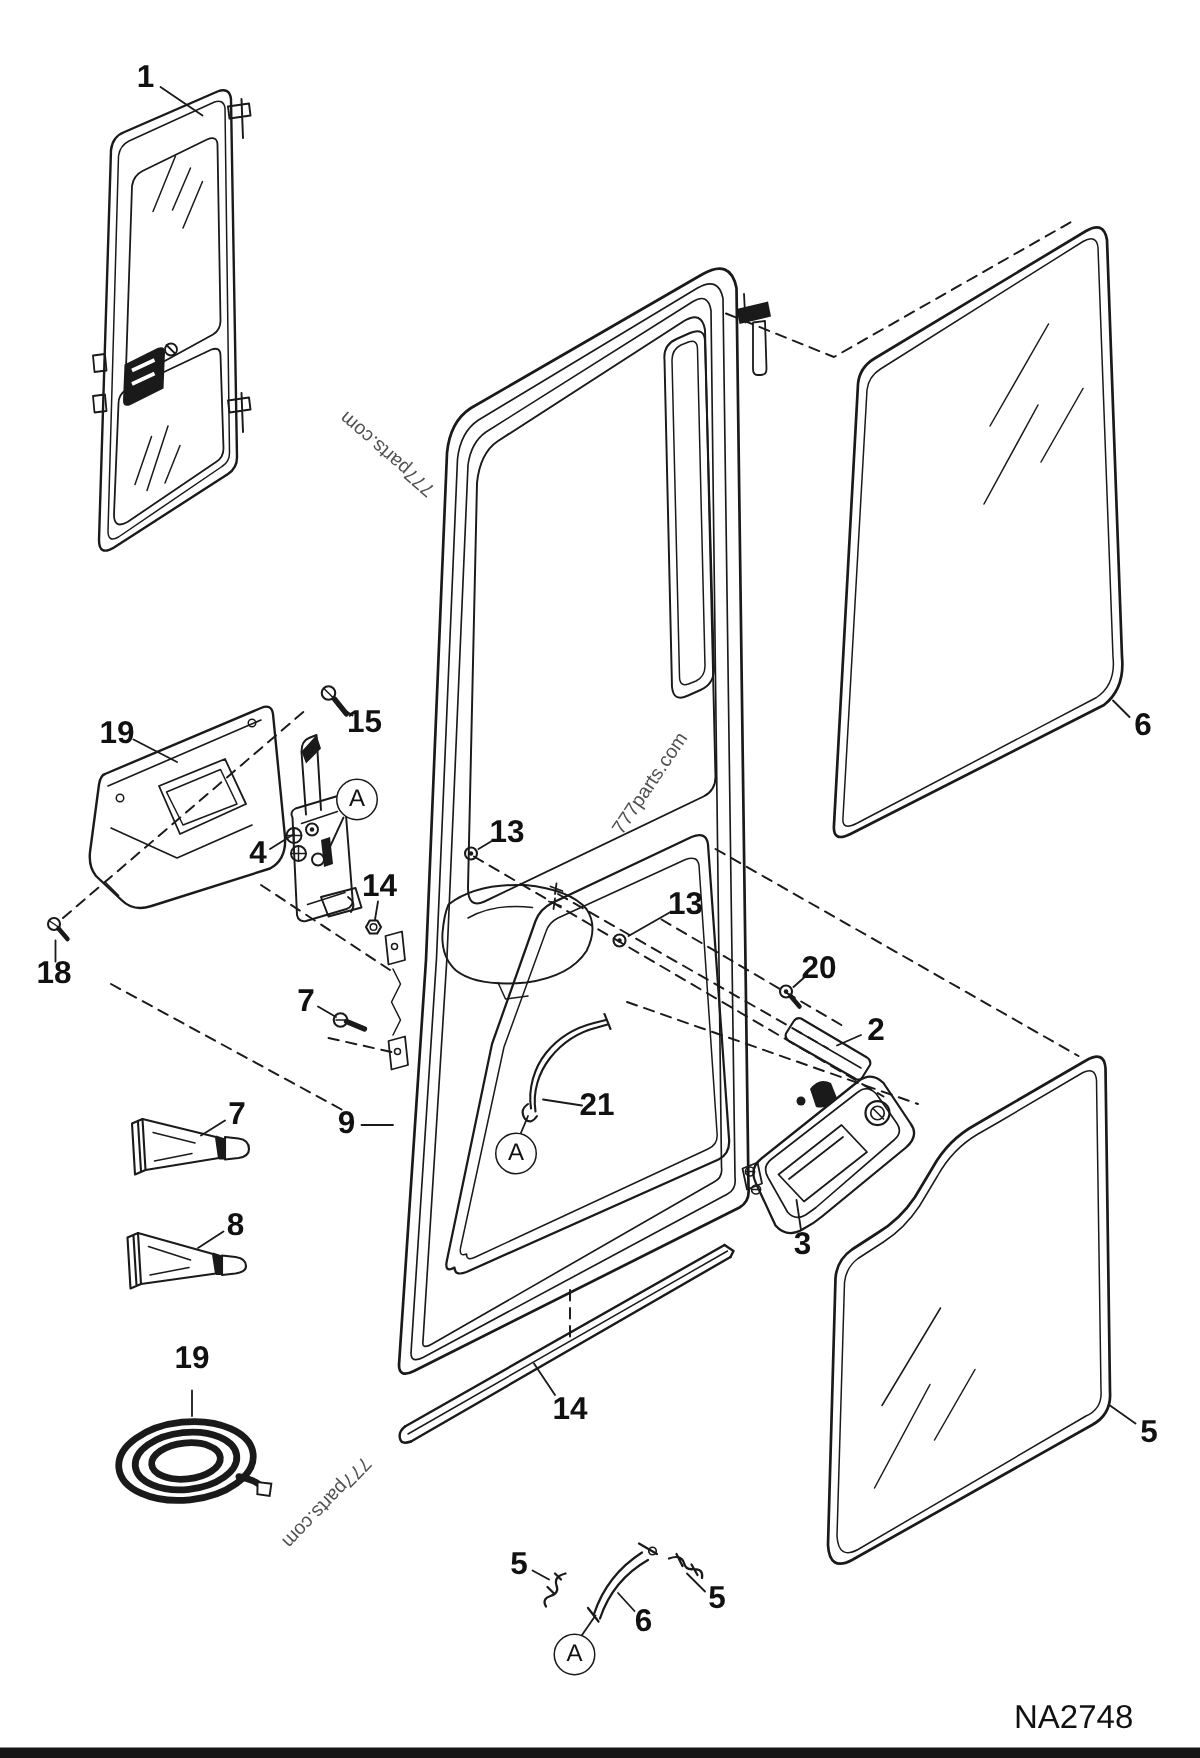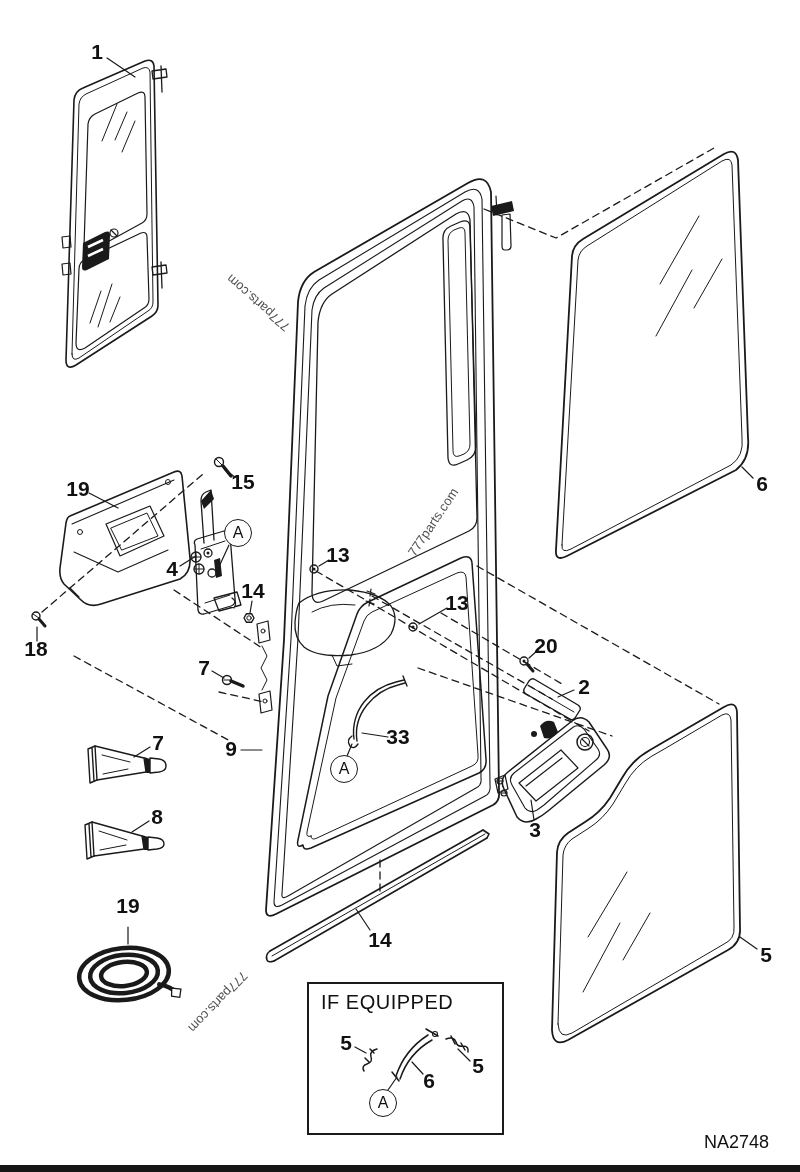--- a/index.html
+++ b/index.html
@@ -11,21 +11,21 @@
   svg .fw{fill:#fff;stroke:var(--line,#1a1a1a)}
   .callout{position:absolute;transform:translate(-50%,-50%);font-size:21px;font-weight:bold;
            color:var(--label,#111);white-space:nowrap}
   .a-marker{position:absolute;width:26px;height:26px;border:1.6px solid var(--line,#1a1a1a);
             border-radius:50%;display:flex;align-items:center;justify-content:center;
             font-size:16px;color:var(--label,#111);background:#fff}
   .wm{position:absolute;font-size:13px;color:var(--watermark,#333);opacity:.85;white-space:nowrap}
   .ifbox{position:absolute;left:307px;top:982px;width:193px;height:149px;
          border:2px solid var(--line,#161616)}
   .iftitle{position:absolute;left:12px;top:7px;font-size:20px;letter-spacing:.5px;color:var(--label,#111)}
-  .figcode{position:absolute;left:704px;top:1132px;font-size:18px;color:var(--label,#111)}
+  .figcode{position:absolute;left:676px;top:1132px;font-size:22px;color:var(--label,#111)}
   .bottombar{position:absolute;left:0;bottom:0;width:800px;height:7px;background:var(--bottom-bar,#161616)}
 </style>
 </head>
 <body>
 
 <div class="stage">
 
 <svg width="800" height="1172" viewBox="0 0 800 1172">
 
   <g stroke-width="1.6">
@@ -247,30 +247,27 @@
   <div class="callout" style="left:762px;top:484px">6</div>
   <div class="callout" style="left:338px;top:555px">13</div>
   <div class="callout" style="left:457px;top:603px">13</div>
   <div class="callout" style="left:380px;top:940px">14</div>
   <div class="callout" style="left:243px;top:482px">15</div>
   <div class="callout" style="left:204px;top:668px">7</div>
   <div class="callout" style="left:253px;top:591px">14</div>
   <div class="callout" style="left:36px;top:649px">18</div>
   <div class="callout" style="left:128px;top:906px">19</div>
   <div class="callout" style="left:546px;top:646px">20</div>
-  <div class="callout" style="left:398px;top:737px">33</div>
+  <div class="callout" style="left:398px;top:737px">21</div>
 
   <div class="a-marker" style="left:224px;top:519px">A</div>
   <div class="a-marker" style="left:330px;top:755px">A</div>
   <div class="a-marker" style="left:369px;top:1089px">A</div>
 
   <div class="wm" style="left:258px;top:303px;transform:translate(-50%,-50%) rotate(221deg)">777parts.com</div>
   <div class="wm" style="left:433px;top:522px;transform:translate(-50%,-50%) rotate(-56deg)">777parts.com</div>
   <div class="wm" style="left:218px;top:1002px;transform:translate(-50%,-50%) rotate(134deg)">777parts.com</div>
 
-  <div class="ifbox">
-    <div class="iftitle">IF EQUIPPED</div>
-  </div>
 
   <div class="figcode">NA2748</div>
 
   <div class="bottombar"></div>
 </div>
 
 </body></html>

